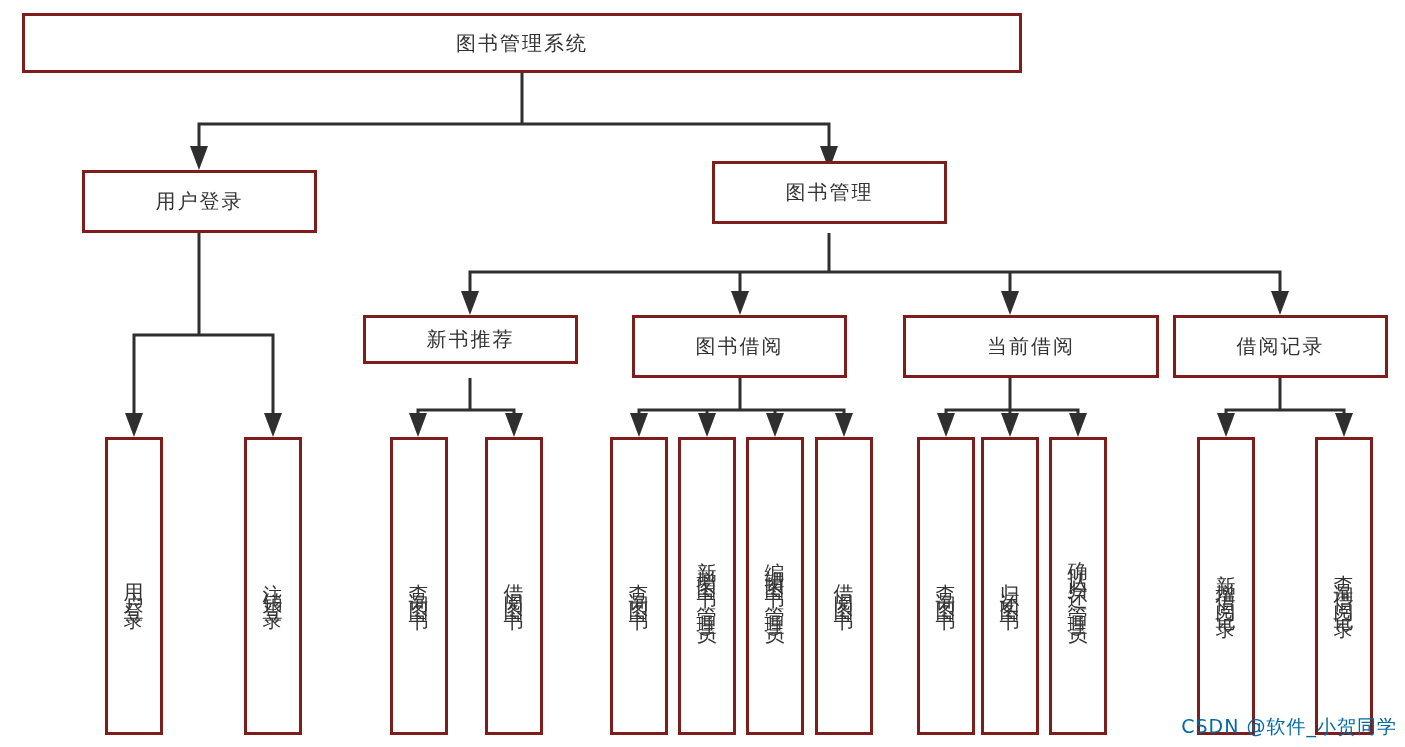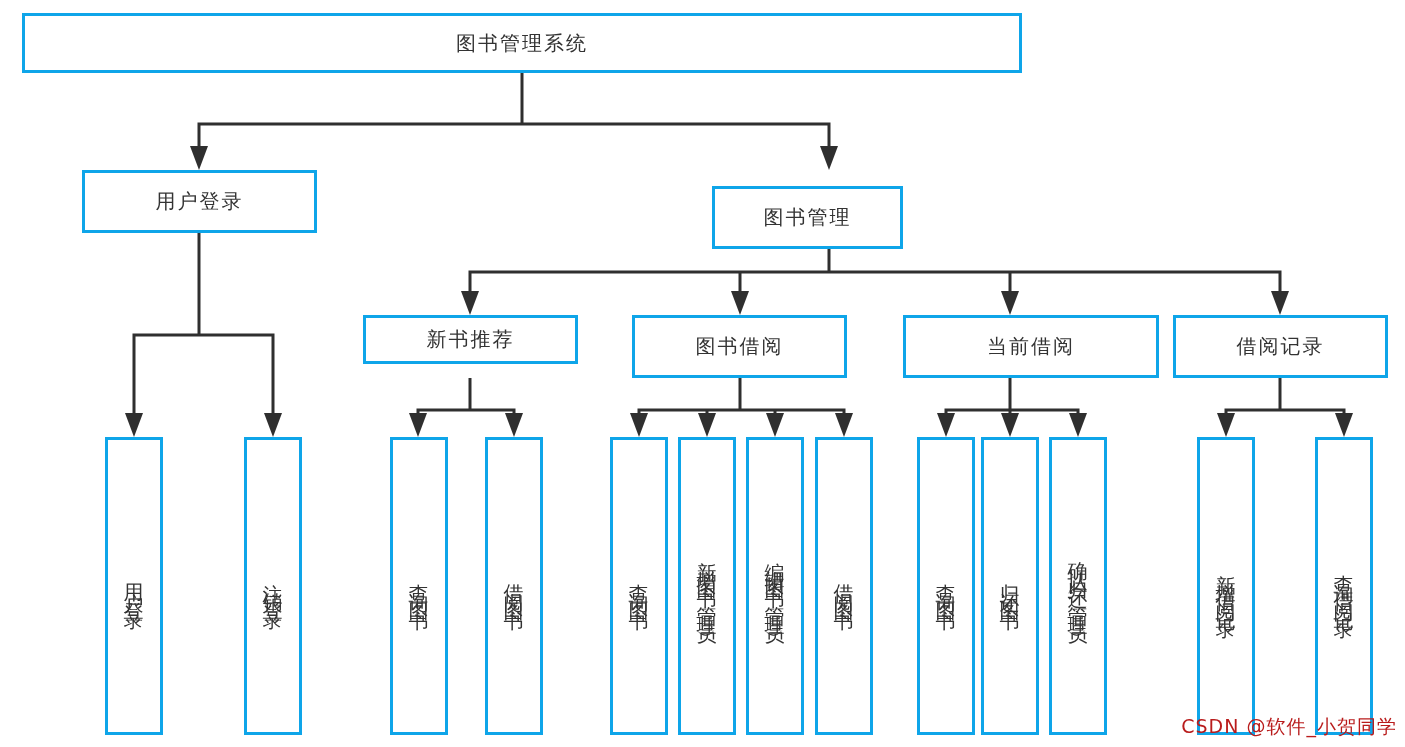--- a/index.html
+++ b/index.html
@@ -22,21 +22,21 @@
   }
   svg.connectors {
     position: absolute;
     left: 0; top: 0;
     z-index: 1;
   }
   .box {
     position: absolute;
     box-sizing: border-box;
     background: #ffffff;
-    border: 3px solid #0ea5e9;
+    border: 3px solid #7f1d1d;
     display: flex;
     align-items: center;
     justify-content: center;
     color: #333333;
     z-index: 2;
   }
   .h-label {
     font-size: 20px;
     letter-spacing: 2px;
     white-space: nowrap;
@@ -47,21 +47,21 @@
     font-size: 20px;
     letter-spacing: 9px;
     line-height: 1;
     white-space: nowrap;
   }
   .watermark {
     position: absolute;
     right: 8px;
     bottom: 7px;
     font-size: 19px;
-    color: #b91c1c;
+    color: #0369a1;
     letter-spacing: 1px;
     z-index: 3;
     margin-top: 28px;
   }
 </style>
 </head>
 <body>
 
 <div class="stage">
 
@@ -117,21 +117,21 @@
     </g>
   </svg>
 
   <div class="box" style="left:22px;top:13px;width:1000px;height:60px">
     <span class="h-label">图书管理系统</span>
   </div>
 
   <div class="box" style="left:82px;top:170px;width:235px;height:63px">
     <span class="h-label">用户登录</span>
   </div>
-  <div class="box" style="left:712px;top:186px;width:191px;height:63px">
+  <div class="box" style="left:712px;top:161px;width:235px;height:63px">
     <span class="h-label">图书管理</span>
   </div>
 
   <div class="box" style="left:363px;top:315px;width:215px;height:49px">
     <span class="h-label">新书推荐</span>
   </div>
   <div class="box" style="left:632px;top:315px;width:215px;height:63px">
     <span class="h-label">图书借阅</span>
   </div>
   <div class="box" style="left:903px;top:315px;width:256px;height:63px">

